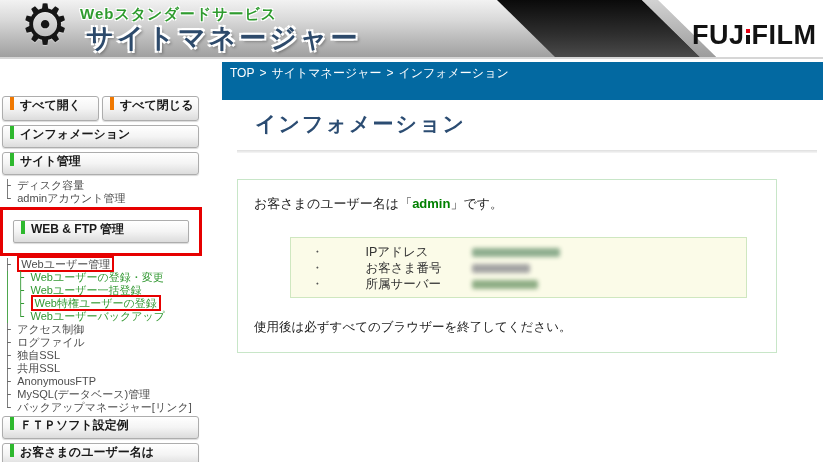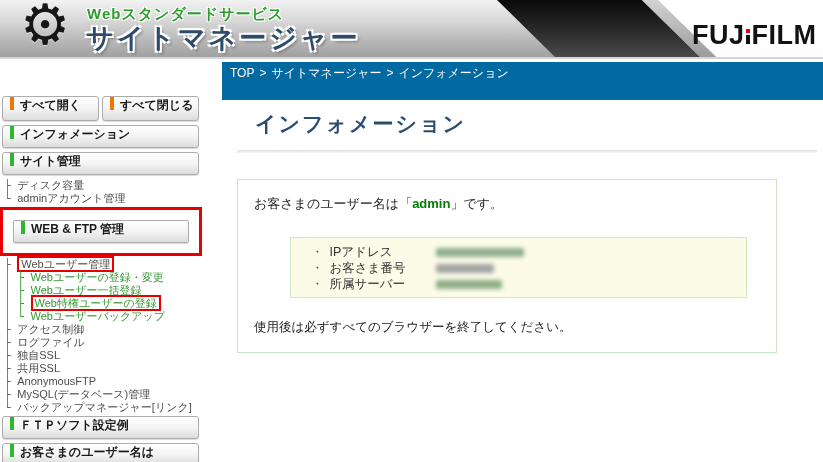--- a/index.html
+++ b/index.html
@@ -17,21 +17,21 @@
     clip-path:polygon(497px 0,642px 0,700px 57px,555px 57px); }
   .band-mid { position:absolute; left:0; top:0; width:823px; height:57px;
     background:linear-gradient(180deg,#d2d2d2,#9c9c9c);
     clip-path:polygon(642px 0,658px 0,716px 57px,700px 57px); }
   .header-rule { position:absolute; left:0; top:57px; width:823px; height:2px; background:#d6d6d6; }
 
   .gear { position:absolute; left:20px; top:-6px; font-size:56px; line-height:62px;
     color:#161616; text-shadow:0 1px 1px rgba(255,255,255,.4); }
   .service-name { position:absolute; left:80px; top:5px; font-size:15px; font-weight:bold;
     color:#2e9b2e; letter-spacing:1px;
-    text-shadow:-1px -1px 0 #fff,1px -1px 0 #fff,-1px 1px 0 #fff,1px 1px 0 #fff;margin-left:7px; }
+    text-shadow:-1px -1px 0 #fff,1px -1px 0 #fff,-1px 1px 0 #fff,1px 1px 0 #fff; }
   .app-name { position:absolute; left:86px; top:20px; font-size:27px; font-weight:bold;
     color:#2d4a6b; letter-spacing:3px;
     text-shadow:-2px -2px 0 #fff,2px -2px 0 #fff,-2px 2px 0 #fff,2px 2px 0 #fff,3px 3px 3px rgba(0,0,0,.35); }
   .brand { position:absolute; left:692px; top:20px; font-size:27px; font-weight:bold;
     color:#121212; letter-spacing:0.5px; }
   .fuji-i { display:inline-block; position:relative; width:4px; height:15px; margin:0 1.5px; }
   .fuji-i::before { content:""; position:absolute; left:0; top:0; width:4px; height:4px; background:#e60012; }
   .fuji-i::after  { content:""; position:absolute; left:0; top:6px; width:4px; height:9px; background:#121212; }
 
   
@@ -68,21 +68,21 @@
     background:linear-gradient(180deg,#dedede,#f6f6f6); }
 
   .content-box { position:absolute; left:237px; top:179px; width:540px; height:174px;
     background:#fff; border:1px solid #c8e6c8; }
   .user-line { position:absolute; left:16px; top:15px; font-size:13px; color:#222; }
   .username { color:#008000; font-weight:bold; }
   .info-box { position:absolute; left:52px; top:57px; width:457px; height:61px;
     background:#fbfbe8; border:1px solid #cfe7c0; padding:6px 0 0 20px; }
   .info-row { height:16px; font-size:12.5px; color:#333; line-height:16px; }
   .info-row .bullet { margin-right:6px; color:#555; }
-  .info-row .lbl { display:inline-block; width:106px; }
+  .info-row .lbl { display:inline-block; width:106px;margin-left:36px; }
   .redacted { display:inline-block; height:9px; border-radius:2px; filter:blur(2px);
     vertical-align:middle; }
   .redacted.r1 { width:88px; background:#8fae8f; }
   .redacted.r2 { width:58px; background:#a3a3a3; }
   .redacted.r3 { width:66px; background:#8fae86; }
   .footer-note { position:absolute; left:16px; top:139px; font-size:12.5px; color:#222; }
 </style>
 </head>
 <body>
 

